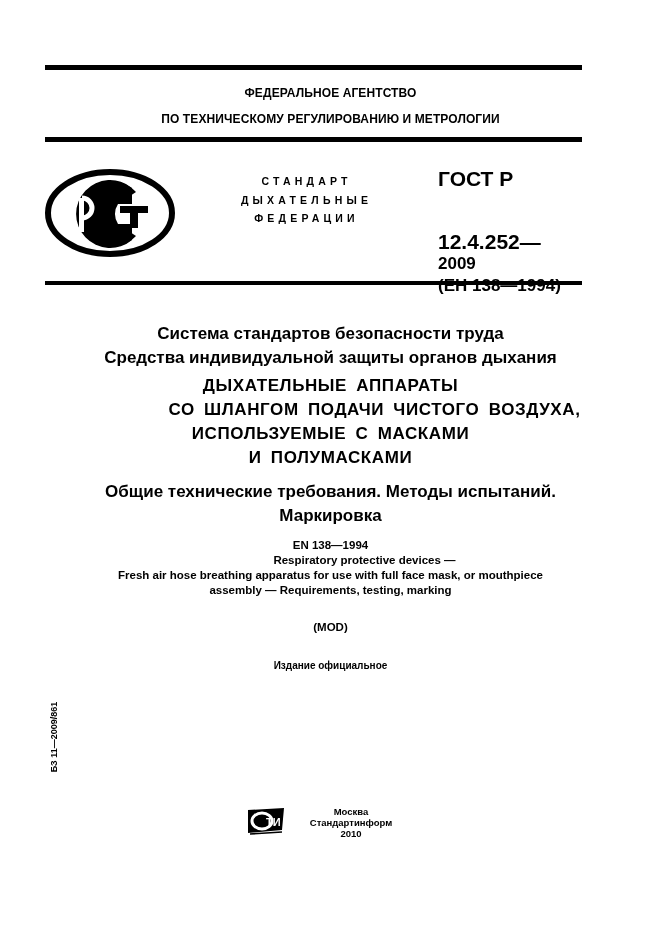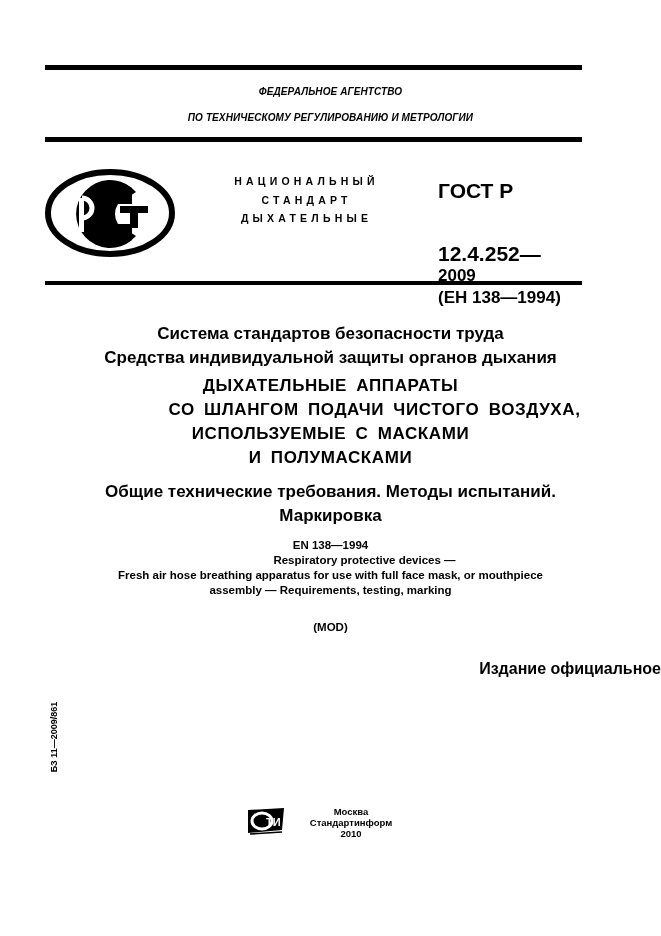--- a/index.html
+++ b/index.html
@@ -24,23 +24,22 @@
     }
     .center-text {
       position: absolute;
       left: 0;
       width: 661px;
       text-align: center;
       font-weight: bold;
       white-space: nowrap;
     }
     .agency {
-      font-size: 10px;
+      font-size: 12px;
       letter-spacing: 0.1px;
-      font-style: italic;
     }
     .natl {
       position: absolute;
       left: 214px;
       width: 185px;
       text-align: center;
       font-weight: bold;
       font-size: 10.5px;
       letter-spacing: 4.2px;
       line-height: 18.5px;
@@ -69,22 +68,21 @@
     }
     .title-sub {
       font-size: 17px;
       line-height: 24px;
     }
     .en-block {
       font-size: 11.5px;
       line-height: 14.5px;
     }
     .official {
-      font-size: 16px;
-      text-align: right;
+      font-size: 10px;
     }
     .vertical-code {
       position: absolute;
       left: 47px;
       top: 694px;
       width: 14px;
       height: 86px;
     }
     .vertical-code span {
       position: absolute;
@@ -127,26 +125,26 @@
 
     <rect x="35" y="30" width="5" height="34" fill="#fff"></rect>
     <path d="M38 30 A10 10 0 1 1 38 50" fill="none" stroke="#fff" stroke-width="5"></path>
 
     <rect x="76" y="38" width="28" height="7" fill="#000"></rect>
     <rect x="86" y="38" width="8" height="22" fill="#000"></rect>
   </svg>
 </div>
 
 <div class="natl" style="top:172px;">
-  <div>НАЦИОНАЛЬНЫЙ</div>
   <div>СТАНДАРТ</div>
   <div>ДЫХАТЕЛЬНЫЕ</div>
+  <div>ФЕДЕРАЦИИ</div>
 </div>
 
-<div class="gost" style="top:180px;">
+<div class="gost" style="top:168px;">
   <div class="g1">ГОСТ Р</div>
   <div class="g2">12.4.252—</div>
   <div class="g3">2009</div>
   <div class="g4">(ЕН 138—1994)</div>
 </div>
 
 <div class="center-text title-sys" style="top:322px;">Система стандартов безопасности труда</div>
 <div class="center-text title-sys" style="top:346px;">Средства индивидуальной защиты органов дыхания</div>
 
 <div class="center-text title-main" style="top:374px;">ДЫХАТЕЛЬНЫЕ  АППАРАТЫ</div>

